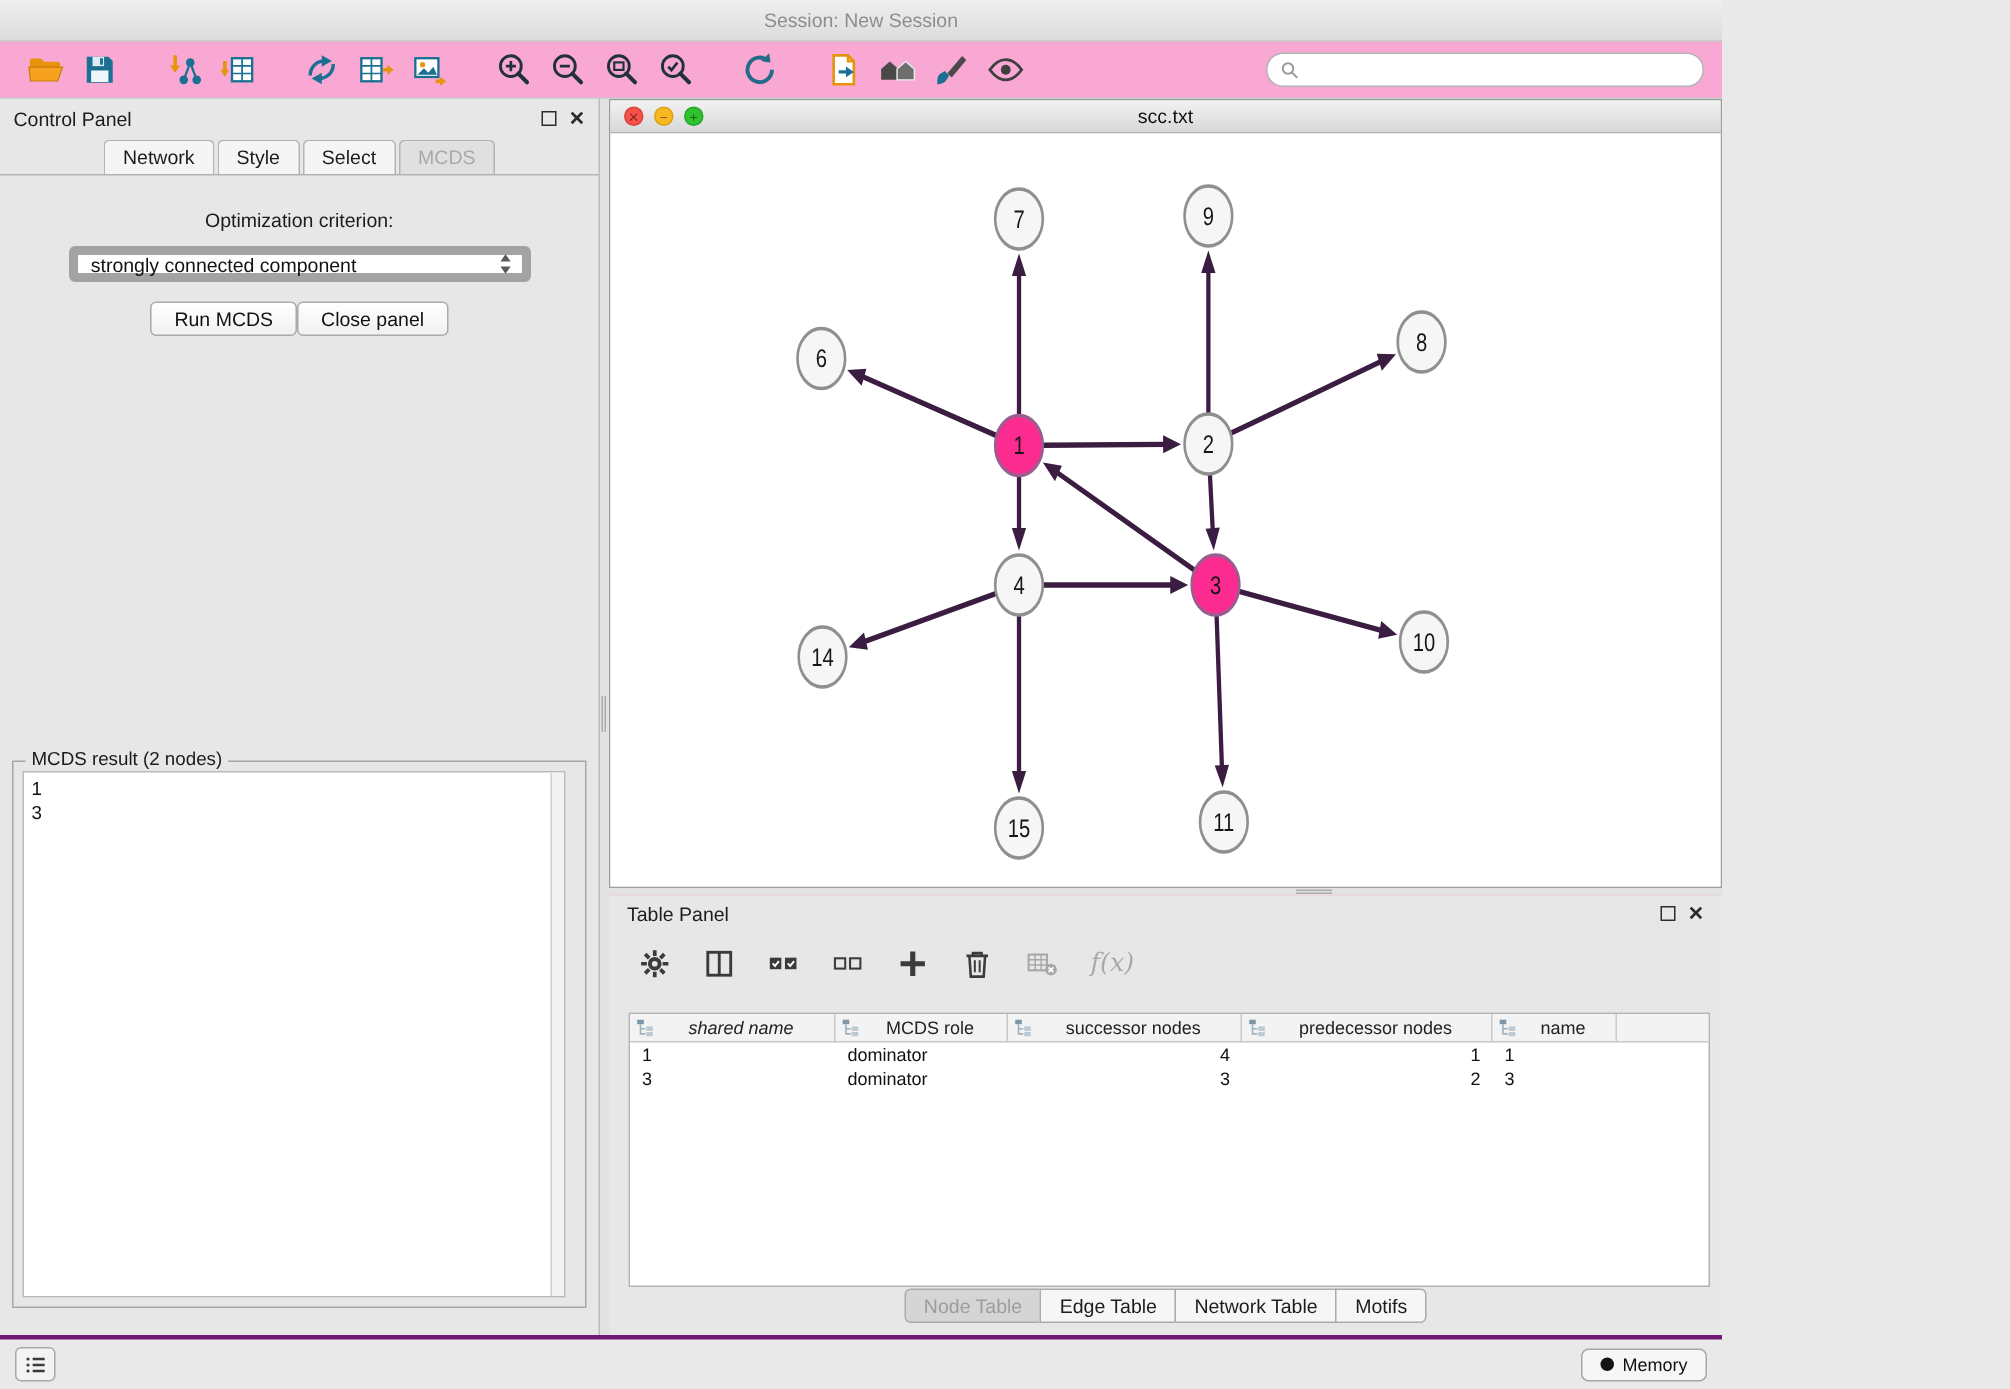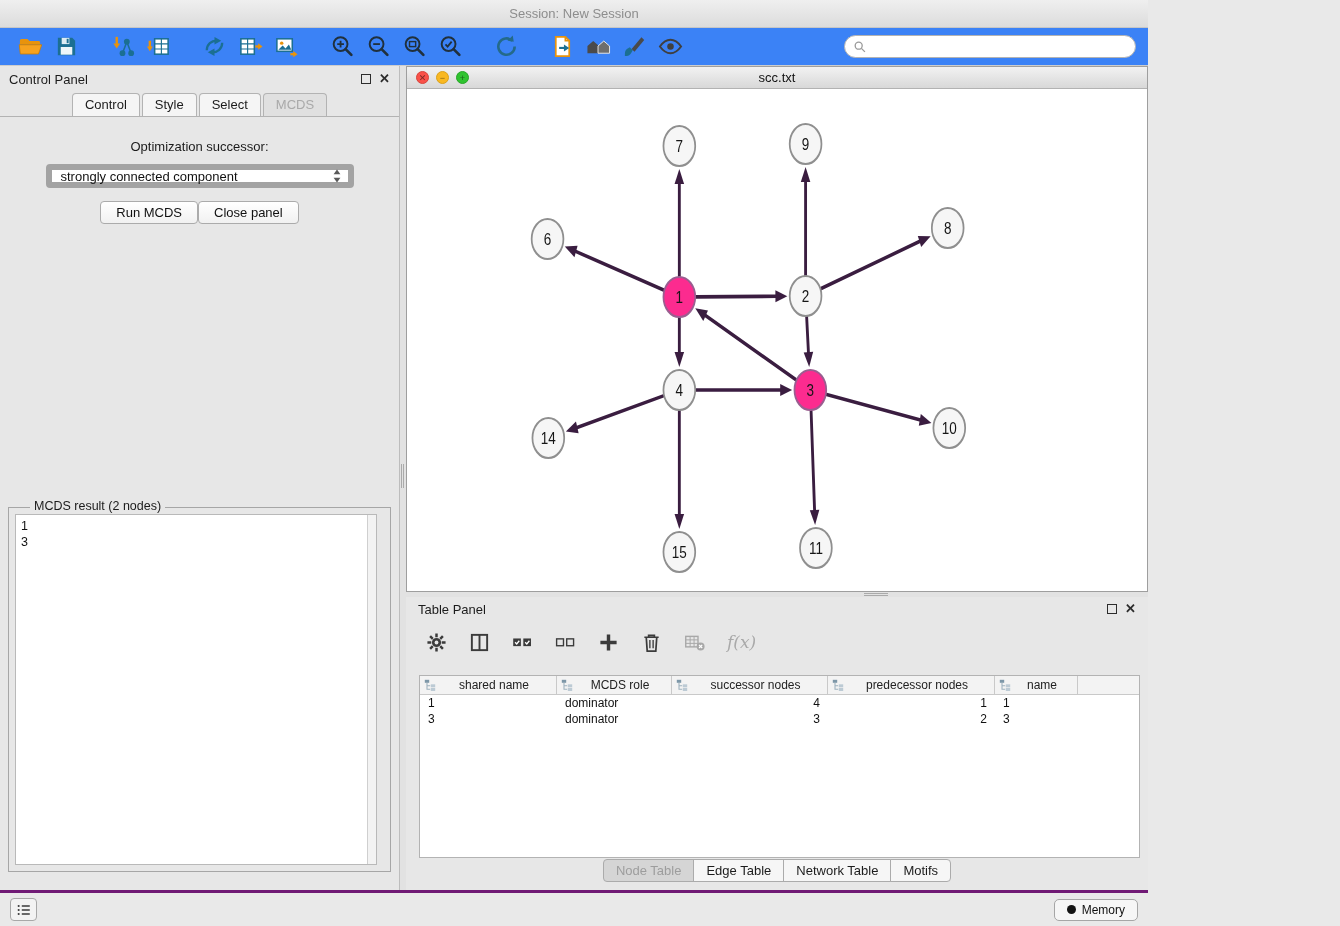--- a/index.html
+++ b/index.html
@@ -1,18 +1,18 @@
 <!DOCTYPE html>
 <html><head>
 <meta charset="utf-8">
 <style>
   * { margin:0; padding:0; box-sizing:border-box; }
   html,body { width:1340px; height:926px; }
   body { font-family:"Liberation Sans", sans-serif; background:#e9e9e9; overflow:hidden; }
-  .app { position:relative; width:1148px; height:926px; background:#3b82f6; }
+  .app { position:relative; width:1148px; height:926px; background:#f9a8d4; }
 
   
   .titlebar { position:absolute; top:0; left:0; right:0; height:28px;
     background:linear-gradient(#efefef,#dcdcdc); border-bottom:1px solid #c6c6c6;
     text-align:center; line-height:28px; font-size:13px; color:#8d8d8d; }
 
   
   .toolbar { position:absolute; top:28px; left:0; right:0; height:38px;
     display:flex; align-items:center; padding:0 12px; border-bottom:1px solid #cdcdcd; }
   .tool-groups { display:flex; align-items:center; }
@@ -37,21 +37,21 @@
     border:1px solid #b3b3b3; border-bottom:none; border-radius:4px 4px 0 0; margin:0 1px; cursor:pointer; }
   .cp-tab.active { background:#e0e0e0; color:#a9a9a9; }
   .opt-label { margin-top:22px; text-align:center; font-size:13px; color:#1b1b1b; }
   .combo { width:308px; height:24px; margin:10px auto 0; background:#fff; border:6px solid #a3a3a3;
     border-radius:4px; display:flex; align-items:center; padding:0 6px 0 9px; font-size:13px; color:#111; cursor:pointer; }
   .combo-arrows { margin-left:auto; display:flex; align-items:center; }
   .cp-buttons { display:flex; justify-content:center; margin-top:13px; }
   .mac-btn { font-family:inherit; font-size:13px; color:#111; padding:3px 15px;
     background:linear-gradient(#ffffff,#f1f1f1); border:1px solid #ababab; border-radius:4px; cursor:pointer; }
   .result-group { position:absolute; left:8px; right:8px; top:441px; bottom:18px; border:1px solid #a6a6a6; }
-  .result-legend { position:absolute; top:-9px; left:21px; background:#e7e7e7; padding:0 4px; font-size:12.5px; color:#1b1b1b; }
+  .result-legend { position:absolute; top:-9px; left:8px; background:#e7e7e7; padding:0 4px; font-size:12.5px; color:#1b1b1b; }
   .result-list { position:absolute; left:6px; top:6px; right:13px; bottom:6px; background:#fff;
     border:1px solid #b9b9b9; overflow:hidden; }
   .result-items { padding:3px 5px; }
   .result-item { font-size:12.5px; line-height:16px; color:#111; }
   .result-scrollbar { position:absolute; right:0; top:0; bottom:0; width:9px; background:#f3f3f3; border-left:1px solid #cfcfcf; }
 
   
   .v-splitter { position:absolute; left:400px; top:66px; bottom:36px; width:6px; background:#e2e2e2; cursor:col-resize; }
   .v-splitter .grip { position:absolute; left:1px; top:398px; width:3px; height:24px; border-left:1px solid #aaa; border-right:1px solid #aaa; }
   .h-splitter { position:absolute; left:406px; right:0; top:592px; height:5px; background:#e2e2e2; cursor:row-resize; }
@@ -289,27 +289,27 @@
 
   <div class="control-panel">
     <div class="panel-header">
       <span>Control Panel</span>
       <span class="ph-icons">
         <span class="float-btn"></span>
         <span class="close-x">✕</span>
       </span>
     </div>
     <div class="cp-tabs">
-        <div class="cp-tab">Control</div>
+        <div class="cp-tab">Network</div>
         <div class="cp-tab">Style</div>
         <div class="cp-tab">Select</div>
         <div class="cp-tab active">MCDS</div>
       </div>
     <div class="cp-body">
-      <div class="opt-label">Optimization successor:</div>
+      <div class="opt-label">Optimization criterion:</div>
       <div class="combo">
         <span>strongly connected component</span>
         <span class="combo-arrows">
           <svg viewBox="0 0 10 16" width="10" height="16">
               <path d="M5 1.5l3.4 4.8H1.6z" fill="#5a5a5a"></path>
               <path d="M5 14.5L1.6 9.7h6.8z" fill="#5a5a5a"></path>
             </svg>
         </span>
       </div>
       <div class="cp-buttons">
@@ -521,21 +521,21 @@
               <path d="M2 8h14M2 12h14M7 4v12M11.5 4v12" stroke="#a8a8a8" stroke-width="1.1"></path>
               <circle cx="19" cy="15.5" r="4.5" fill="#a8a8a8"></circle>
               <path d="M17.2 13.7l3.6 3.6M20.8 13.7l-3.6 3.6" stroke="#fff" stroke-width="1.4"></path>
             </svg>
           </span>
         </button>
         <button class="tp-tool fx">f(x)</button>
       </div>
     <div class="tp-table">
       <div class="thead">
-          <div class="th" style="width: 137px;">
+          <div class="th" style="width: 137px; font-style: italic;">
             <span class="tree-ic">
               <svg viewBox="0 0 12 12">
                 <rect x="0.8" y="0.8" width="4.4" height="3" fill="#7d97a8"></rect>
                 <path d="M3 3.8v6.4h3.2M3 6.8h3.2" stroke="#9fb2bf" stroke-width="1.1" fill="none"></path>
                 <rect x="6.8" y="5.3" width="4.4" height="3" fill="#bccad4"></rect>
                 <rect x="6.8" y="9" width="4.4" height="3" fill="#bccad4"></rect>
               </svg>
             </span>
             <span class="th-label">shared name</span>
           </div>

